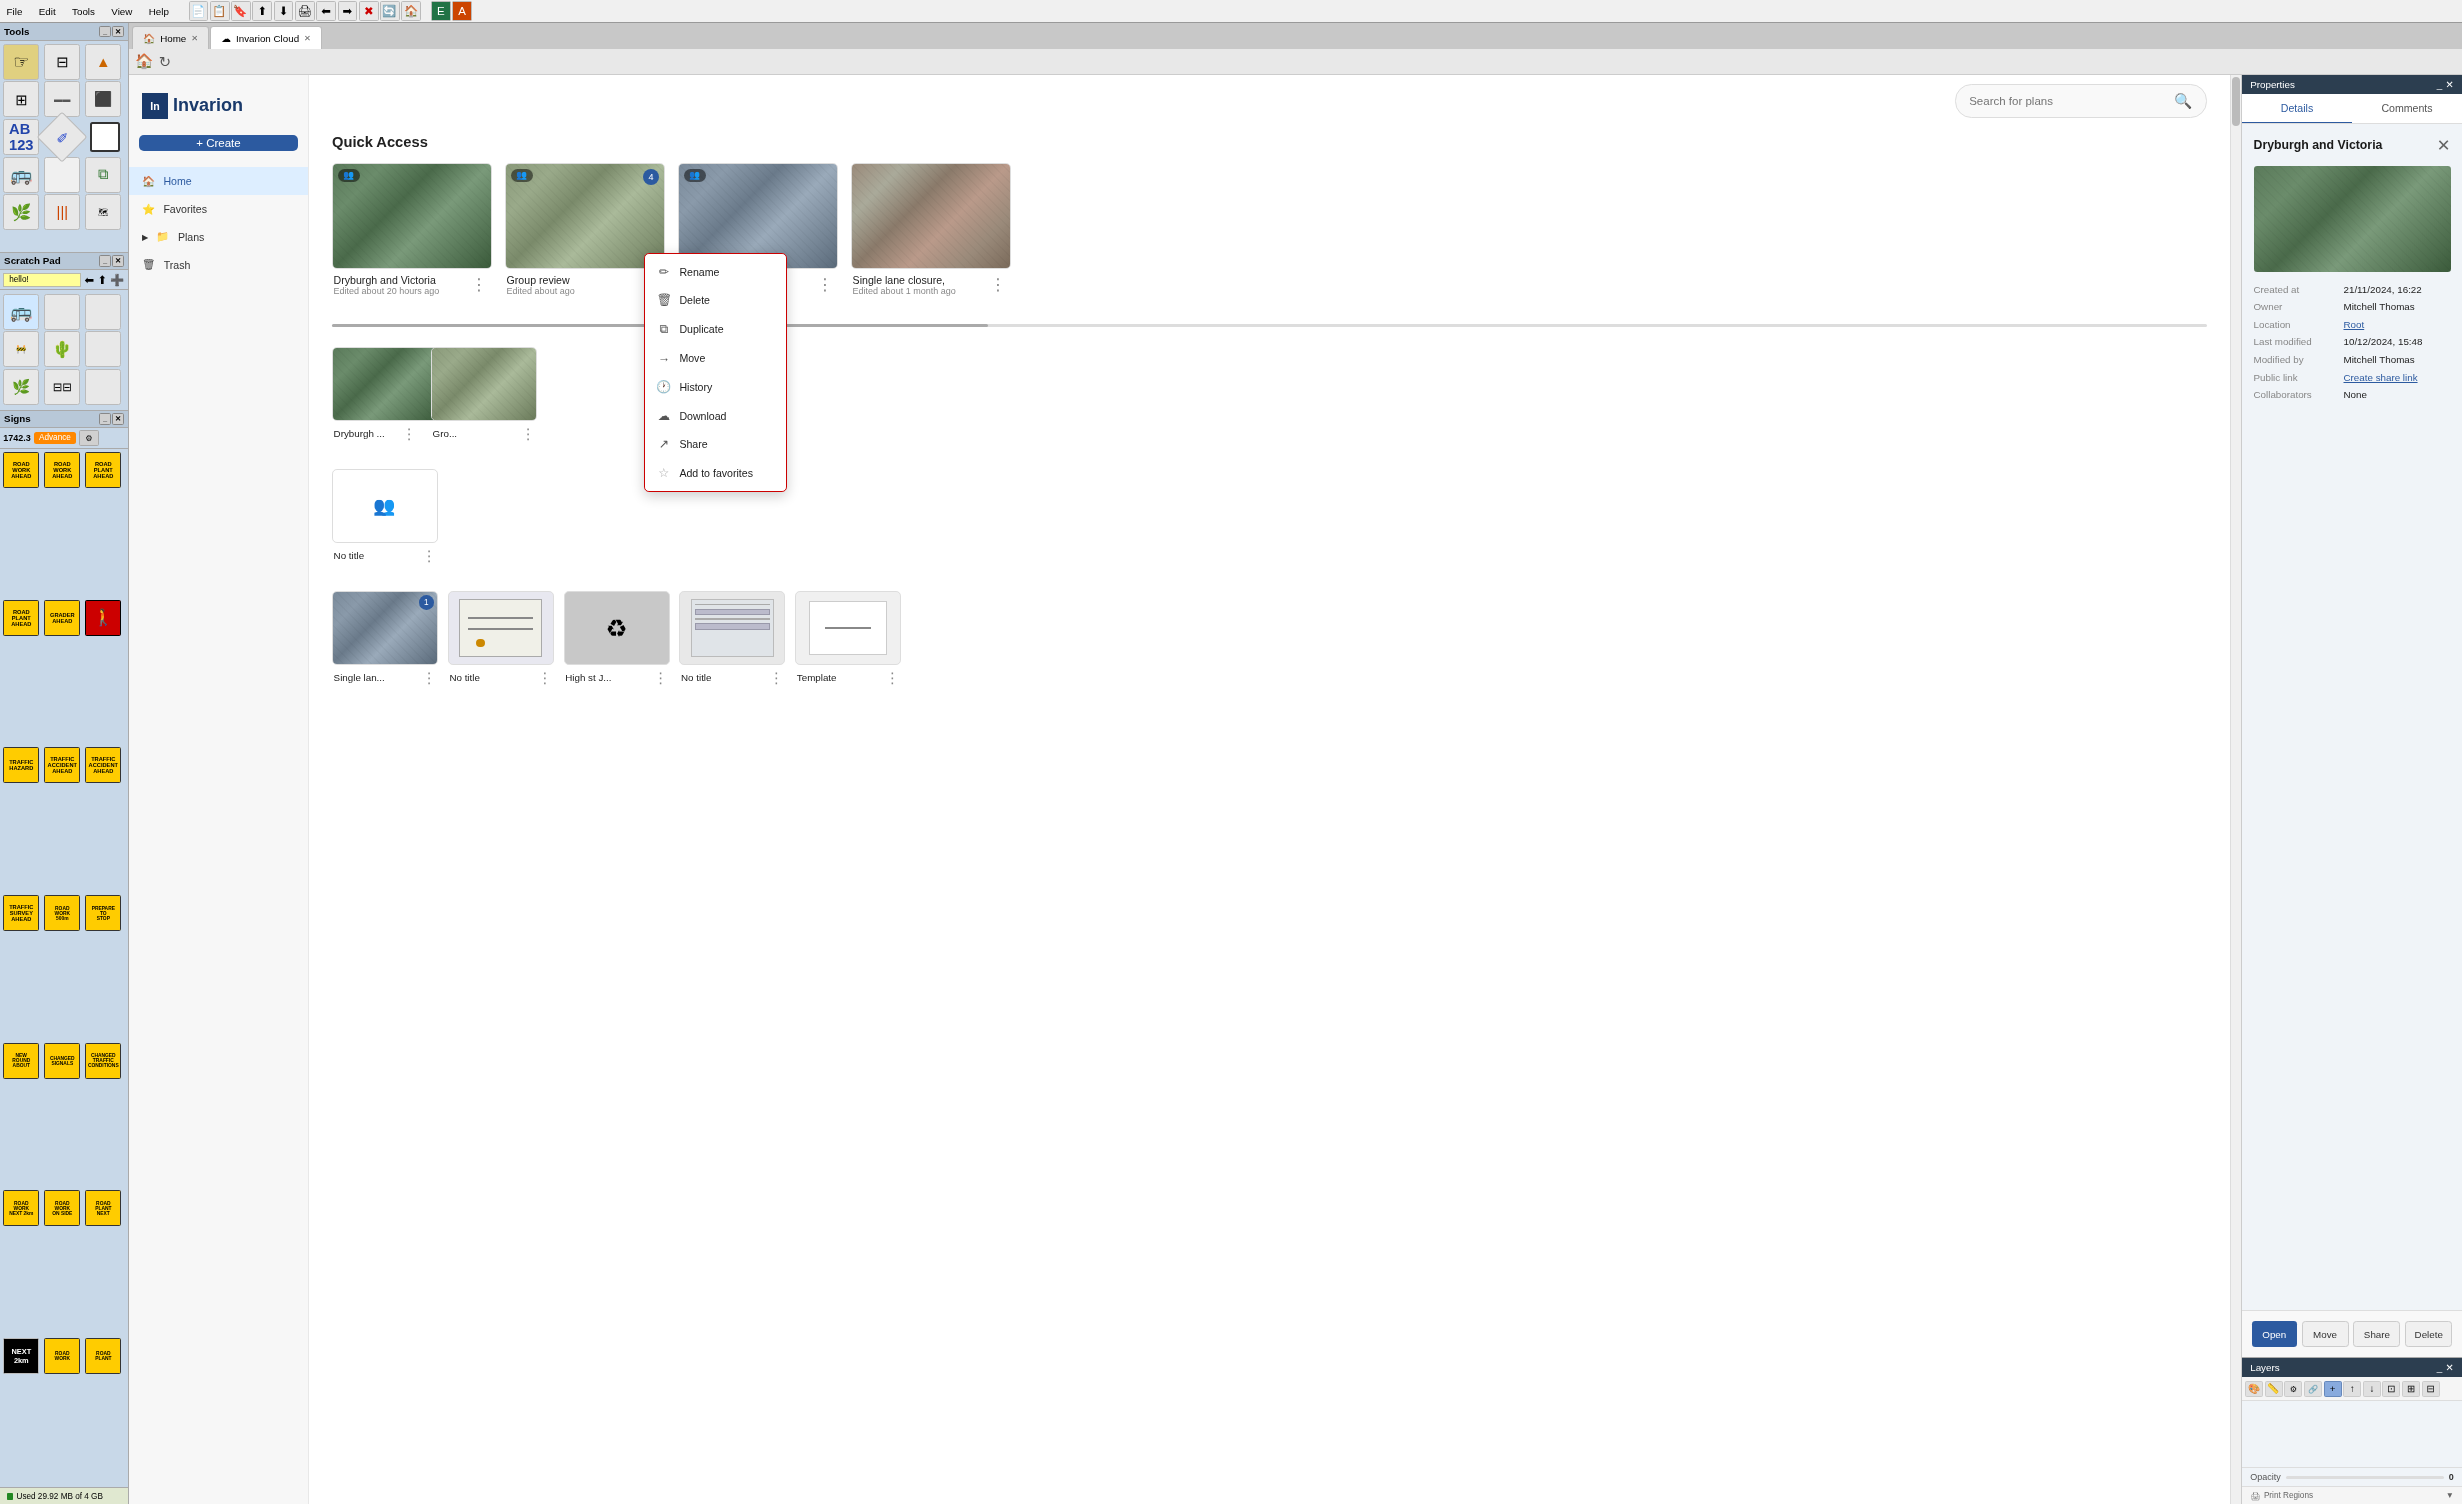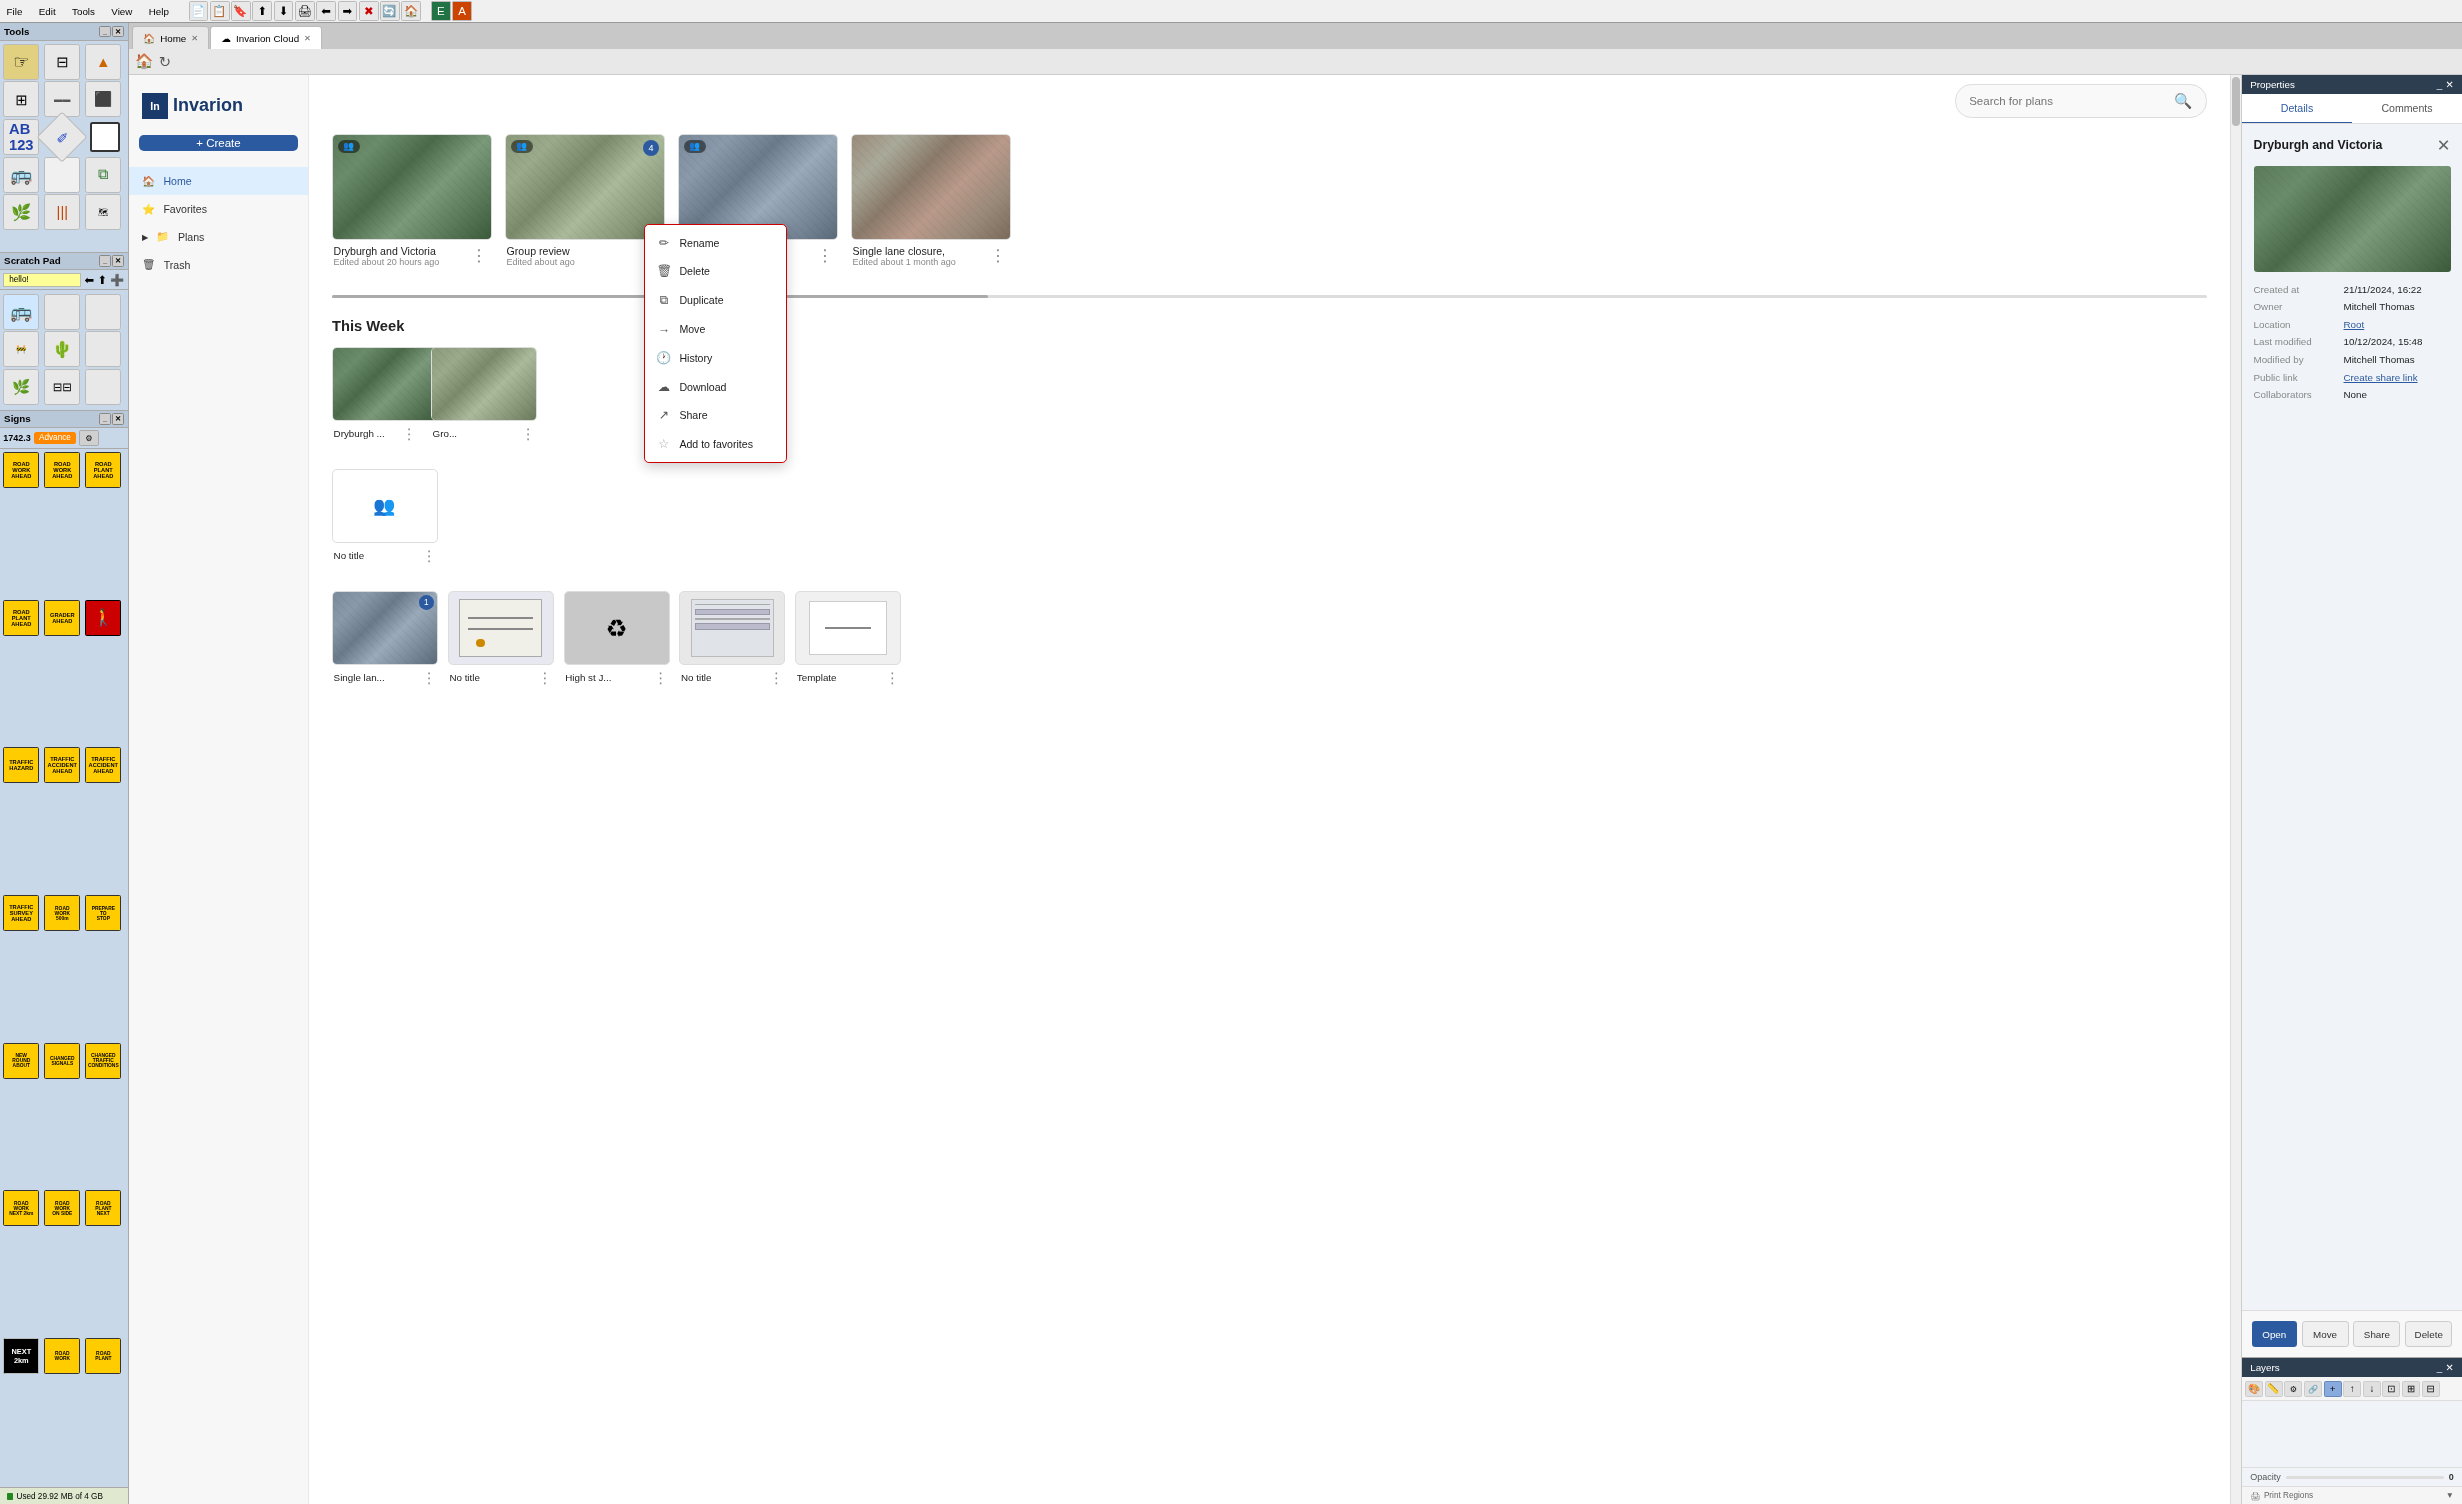--- a/index.html
+++ b/index.html
@@ -243,20 +243,21 @@
 
             <div style="flex:1;overflow-y:auto;padding:16.4px 23px;position:relative;">
 
               <div style="display:flex;align-items:center;border:0.8px solid #ddd;border-radius:16.4px;padding:6.6px 13px;background:#f9f9f9;margin-bottom:16.4px;max-width:328px;float:right;margin-top:-6.6px;">
                 <input type="text" style="border: none; background: transparent; outline: none; flex: 1 1 0%; font-size: 11.5px; width: 205px;" placeholder="Search for plans">
                 <span style="color:#888;font-size:14.7px;cursor:pointer;">🔍</span>
               </div>
               <div style="clear:both;"></div>
 
               <div>
+                <div style="font-size:14.7px;font-weight:600;color:#222;margin-bottom:13px;">Quick Access</div>
                 <div style="display:flex;gap:13px;flex-wrap:wrap;margin-bottom:23px;">
 
                   <div style="width:160px;flex-shrink:0;">
                     <div style="width:160px;height:106px;border-radius:4.9px;overflow:hidden;position:relative;cursor:pointer;border:0.8px solid #ddd;">
                       <div class="sat-img">
                           <div class="sat-overlay"></div>
                         </div>
                       <div style="position:absolute;top:4.9px;left:4.9px;background:rgba(0,0,0,0.5);color:white;border-radius:9.8px;padding:1.6px 5.7px;display:flex;align-items:center;gap:2.5px;font-size:9px;">👥</div>
                     </div>
                     <div style="display:flex;align-items:center;justify-content:space-between;padding:4.9px 1.6px;">
@@ -352,21 +353,20 @@
                   </div>
 
                 </div>
               </div>
 
               <div style="height:3.3px;background:#ddd;border-radius:1.6px;margin-bottom:19.7px;position:relative;">
                 <div style="height:100%;width:35%;background:#aaa;border-radius:1.6px;"></div>
               </div>
 
               <div>
-                <div style="font-size:14.7px;font-weight:600;color:#222;margin-bottom:13px;">This Week</div>
                 <div style="display:flex;gap:13px;flex-wrap:wrap;margin-bottom:23px;">
                   <div style="width:86px;flex-shrink:0;">
                     <div style="width:106px;height:74px;border-radius:4.9px;overflow:hidden;position:relative;cursor:pointer;border:0.8px solid #ddd;">
                       <div class="sat-img">
                           <div class="sat-overlay"></div>
                         </div>
                     </div>
                     <div style="display:flex;align-items:center;justify-content:space-between;padding:4.1px 1.6px;">
                       <span style="font-size:9.8px;font-weight:500;color:#222;">Dryburgh ...</span>
                       <span style="font-size:14.7px;color:#888;cursor:pointer;">⋮</span>

